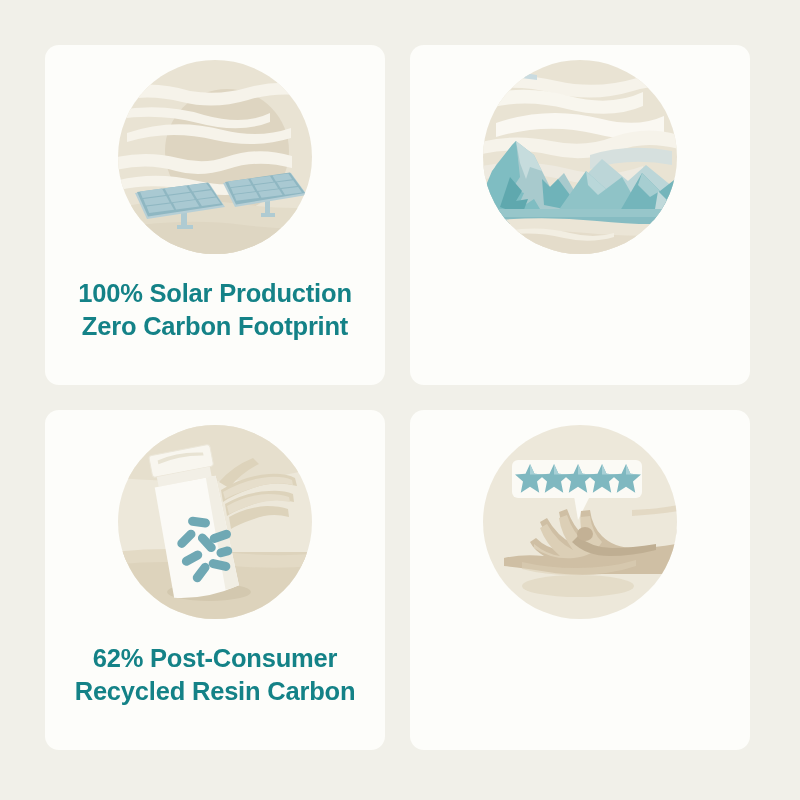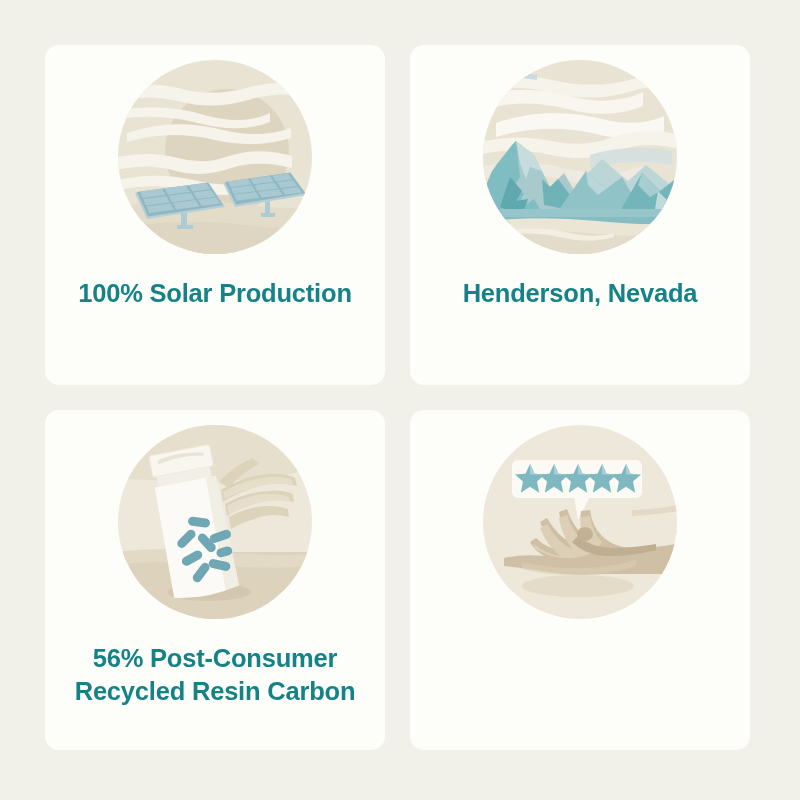--- a/index.html
+++ b/index.html
@@ -122,20 +122,21 @@
               <path d="M117 135.8 L139 133.1 L142.2 138.9 L119.4 141.7 Z"></path>
               <path d="M141.3 132.8 L162 130.2 L165.6 136 L144.5 138.8 Z"></path>
               <path d="M164.4 130 L181.1 127.9 L185 133.6 L168 135.8 Z"></path>
             </g>
           </g>
         </g>
       </svg>
     </div>
     <div class="caption">
       <span class="line">100% Solar Production</span>
+      <span class="line">Zero Carbon Footprint</span>
     </div>
   </div>
 
   <div class="card">
     <div class="illus-wrap">
       <svg viewBox="0 0 196 196" xmlns="http://www.w3.org/2000/svg" aria-hidden="true">
         <defs>
           <clipPath id="c2">
               <circle cx="98" cy="98" r="97"></circle>
             </clipPath>
@@ -169,21 +170,20 @@
           <rect x="-5" y="150" width="206" height="12" fill="#97C6CA"></rect>
           <rect x="-5" y="158" width="206" height="7" fill="#86BCC2"></rect>
 
           <path d="M-5 163 q60 -7 120 -1 q46 5 86 2 l0 40 l-206 0 z" fill="#EBE5D6"></path>
           <path d="M-5 176 q52 -8 110 -2 q50 5 91 1 l0 28 l-201 0 z" fill="#E4DCCA"></path>
           <path d="M24 172 q34 -6 64 2 q24 6 44 0 l0 4 q-24 7 -50 1 q-30 -7 -58 -3 z" fill="#F2EEE2"></path>
         </g>
       </svg>
     </div>
     <div class="caption">
-      <span class="line">Henderson, Nevada</span>
     </div>
   </div>
 
   <div class="card">
     <div class="illus-wrap">
       <svg viewBox="0 0 196 196" xmlns="http://www.w3.org/2000/svg" aria-hidden="true">
         <defs>
           <clipPath id="c3">
               <circle cx="98" cy="98" r="97"></circle>
             </clipPath>
@@ -226,21 +226,21 @@
               <rect x="92" y="110" width="22" height="9" rx="4.5" transform="rotate(-8 103 114)"></rect>
               <rect x="66" y="142" width="22" height="9" rx="4.5" transform="rotate(-42 77 146)"></rect>
               <rect x="86" y="138" width="22" height="9" rx="4.5" transform="rotate(24 97 142)"></rect>
               <rect x="96" y="126" width="16" height="9" rx="4.5" transform="rotate(-4 104 130)"></rect>
             </g>
           </g>
         </g>
       </svg>
     </div>
     <div class="caption">
-      <span class="line">56% Post-Consumer</span>
+      <span class="line">62% Post-Consumer</span>
       <span class="line">Recycled Resin Carbon</span>
     </div>
   </div>
 
   <div class="card">
     <div class="illus-wrap">
       <svg viewBox="0 0 196 196" xmlns="http://www.w3.org/2000/svg" aria-hidden="true">
         <defs>
           <clipPath id="c4">
               <circle cx="98" cy="98" r="97"></circle>

